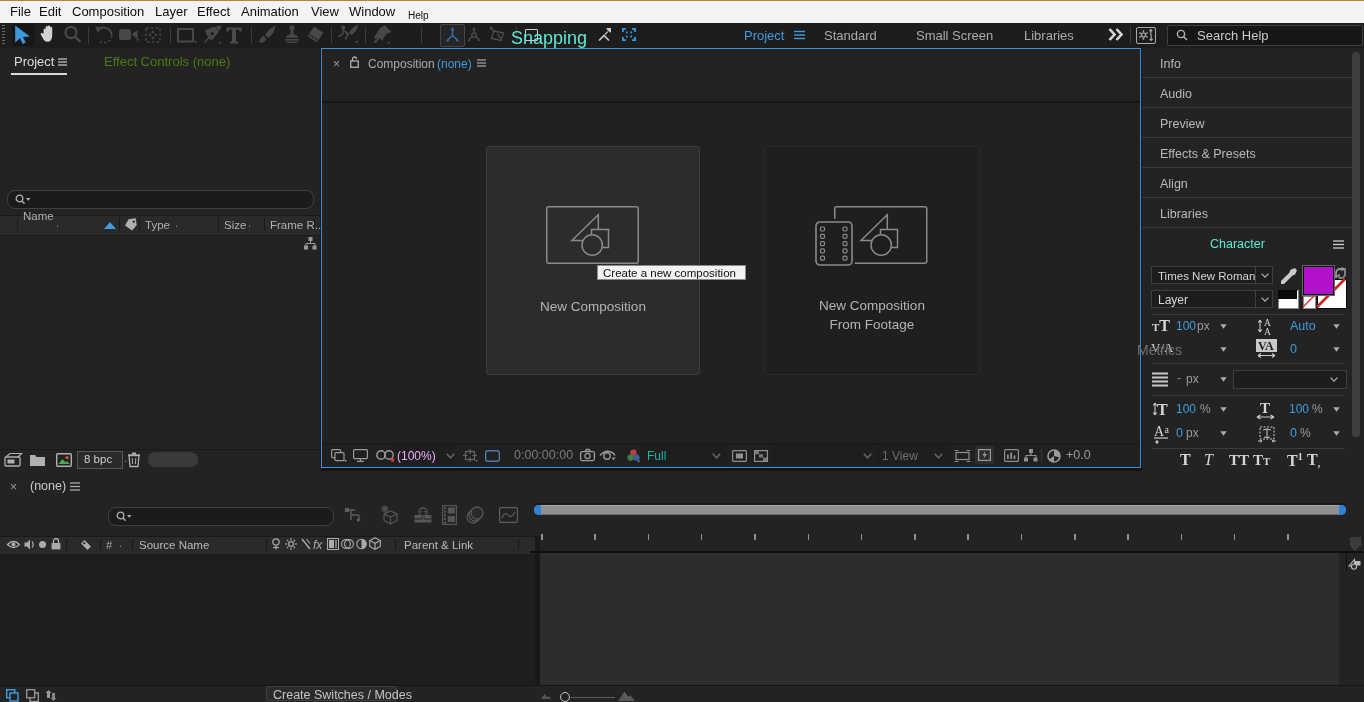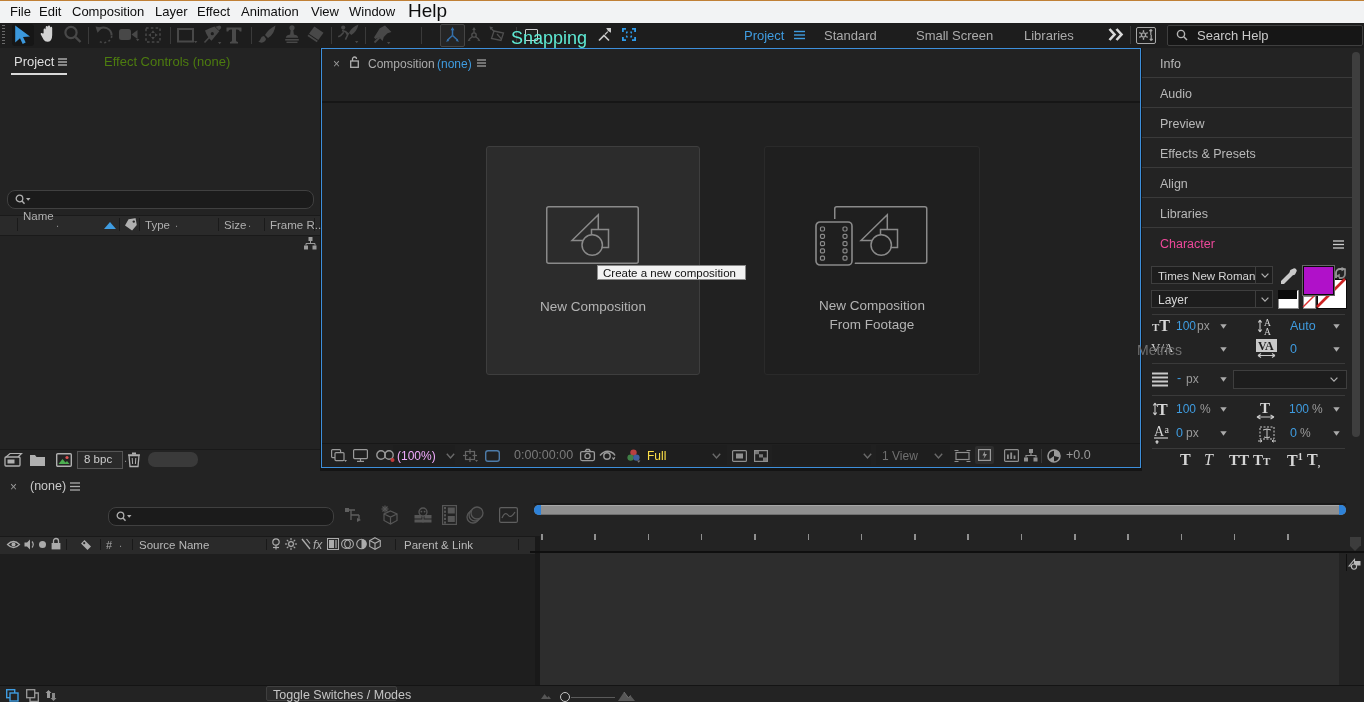--- a/index.html
+++ b/index.html
@@ -14,21 +14,21 @@
 
 <div class="abs" style="left:0;top:0;width:1364px;height:23px;background:#f2f3f4;border-top:1.5px solid #c08036"></div>
 <div class="txt" style="left:10px;top:3.5px;font-size:13px;color:#0d0d0d">File</div>
 <div class="txt" style="left:39px;top:3.5px;font-size:13px;color:#0d0d0d">Edit</div>
 <div class="txt" style="left:72px;top:3.5px;font-size:13px;color:#0d0d0d">Composition</div>
 <div class="txt" style="left:155px;top:3.5px;font-size:13px;color:#0d0d0d">Layer</div>
 <div class="txt" style="left:197px;top:3.5px;font-size:13px;color:#0d0d0d">Effect</div>
 <div class="txt" style="left:241px;top:3.5px;font-size:13px;color:#0d0d0d">Animation</div>
 <div class="txt" style="left:311px;top:3.5px;font-size:13px;color:#0d0d0d">View</div>
 <div class="txt" style="left:349px;top:3.5px;font-size:13px;color:#0d0d0d">Window</div>
-<div class="txt" style="left:408px;top:0;font-size:19px;color:#0d0d0d">Help</div>
+<div class="txt" style="left:408px;top:10px;font-size:10px;color:#0d0d0d">Help</div>
 
 <div class="abs" style="left:0;top:23px;width:1364px;height:25px;background:#1d1d1d"></div>
 
 <div class="abs" style="left:2px;top:25px;width:3px;height:21px;background:repeating-linear-gradient(to bottom,#6a6a6a 0,#6a6a6a 1px,#1d1d1d 1px,#1d1d1d 3px)"></div>
 
 <div class="abs" style="left:12px;top:23.5px;width:22px;height:22px;background:#161616;border-radius:3px"></div>
 <svg style="left:14px;top:25px" width="17" height="19" viewBox="0 0 17 19">
       <path d="M1.2 0.5 L1.2 17.6 L6 13.2 L8.7 19 L11.7 17.6 L9 11.9 L16 11.5 Z" fill="#3b98dd"></path>
     </svg>
 
@@ -382,21 +382,21 @@
       <path d="M1 6.5 Q6 0.5 12 3 Q15 4.2 16 6.5" fill="none" stroke="#9a9a9a" stroke-width="1.4"></path>
       <circle cx="8" cy="7" r="3.2" fill="none" stroke="#9a9a9a" stroke-width="1.4"></circle>
       <path d="M13.5 8.5 l1.2 2.2 M15.8 8.3 l-1.4 2.5" stroke="#9a9a9a" stroke-width="1.2"></path>
     </svg>
 <svg style="left:626px;top:448px" width="15" height="15" viewBox="0 0 15 15">
       <circle cx="7.5" cy="4.6" r="3.2" fill="#b84040"></circle>
       <circle cx="4.6" cy="9.6" r="3.2" fill="#3f7f46"></circle>
       <circle cx="10.4" cy="9.6" r="3.2" fill="#3f5f9e"></circle>
       <path d="M11 12.5 l3.4 0 l-1.7 2.2 Z" fill="#777"></path>
     </svg>
-<div class="txt" style="left:647px;top:449px;font-size:12px;color:#fde047">Full</div>
+<div class="txt" style="left:647px;top:449px;font-size:12px;color:#14b8a6">Full</div>
 <svg style="left:712px;top:453px" width="9" height="6" viewBox="0 0 9 6">
       <path d="M0.8 0.8 L4.5 5 L8.2 0.8" fill="none" stroke="#6a6a6a" stroke-width="1.4"></path>
     </svg>
 <svg style="left:732px;top:450px" width="15" height="12" viewBox="0 0 15 12">
       <rect x="0.6" y="0.6" width="13.8" height="10.8" rx="1" fill="none" stroke="#8f8f8f" stroke-width="1.2"></rect>
       <rect x="4" y="3.5" width="7" height="5" fill="#8f8f8f"></rect>
     </svg>
 <svg style="left:754px;top:450px" width="14" height="12" viewBox="0 0 14 12">
       <rect x="0.6" y="0.6" width="12.8" height="10.8" fill="none" stroke="#8f8f8f" stroke-width="1.2"></rect>
       <path d="M1 1 h4 v3.3 h4 v3.3 h4 V11 h-4 V7.6 h-4 V4.3 h-4 Z" fill="#8f8f8f" opacity="0.8"></path>
@@ -445,21 +445,21 @@
 <div class="txt" style="left:1160px;top:87px;font-size:12.5px;color:#b9b9b9">Audio</div>
 <div class="abs" style="left:1142px;top:107px;width:210px;height:1px;background:#3a3a3a"></div>
 <div class="txt" style="left:1160px;top:117px;font-size:12.5px;color:#b9b9b9">Preview</div>
 <div class="abs" style="left:1142px;top:137px;width:210px;height:1px;background:#3a3a3a"></div>
 <div class="txt" style="left:1160px;top:147px;font-size:12.5px;color:#b9b9b9">Effects &amp; Presets</div>
 <div class="abs" style="left:1142px;top:167px;width:210px;height:1px;background:#3a3a3a"></div>
 <div class="txt" style="left:1160px;top:177px;font-size:12.5px;color:#b9b9b9">Align</div>
 <div class="abs" style="left:1142px;top:197px;width:210px;height:1px;background:#3a3a3a"></div>
 <div class="txt" style="left:1160px;top:207px;font-size:12.5px;color:#b9b9b9">Libraries</div>
 <div class="abs" style="left:1142px;top:227px;width:210px;height:1px;background:#3a3a3a"></div>
-<div class="txt" style="left:1160px;top:237px;font-size:12.5px;color:#ec4899">Character</div>
+<div class="txt" style="left:1210px;top:237px;font-size:12.5px;color:#5eead4">Character</div>
 <svg style="left:1333px;top:240px" width="11" height="9" viewBox="0 0 11 9">
       <g stroke="#cdcdcd" stroke-width="1.3">
         <line x1="0" y1="1" x2="11" y2="1"></line>
         <line x1="0" y1="4.5" x2="11" y2="4.5"></line>
         <line x1="0" y1="8" x2="11" y2="8"></line>
       </g>
     </svg>
 
 <div class="abs" style="left:1352px;top:52px;width:8px;height:385px;background:#3e3e3e;border-radius:4px"></div>
 
@@ -781,21 +781,21 @@
     </svg>
 <svg style="left:26px;top:689px" width="13" height="13" viewBox="0 0 13 13">
       <rect x="0.7" y="0.7" width="8" height="8" fill="none" stroke="#9a9a9a" stroke-width="1.3"></rect>
       <path d="M9 4 h3.3 v8.3 h-8.3 v-3.3" fill="none" stroke="#9a9a9a" stroke-width="1.3"></path>
     </svg>
 <svg style="left:45px;top:689px" width="12" height="13" viewBox="0 0 12 13">
       <path d="M3.5 1 L6.5 4 H5 V9 H2 V4 H0.5 Z" fill="#9a9a9a"></path>
       <path d="M8.5 12 L5.5 9 H7 V4 H10 V9 H11.5 Z" fill="#9a9a9a" opacity="0.85"></path>
     </svg>
 <div class="abs" style="left:266px;top:686px;width:131px;height:15px;background:#2b2b2b;border:1px solid #3f3f3f;border-radius:2px;box-sizing:border-box"></div>
-<div class="txt" style="left:273px;top:688px;font-size:12.5px;color:#c5c5c5">Toggle Switches / Modes</div>
+<div class="txt" style="left:273px;top:688px;font-size:12.5px;color:#c5c5c5">Create Switches / Modes</div>
 
 <svg style="left:541px;top:693px" width="10" height="6" viewBox="0 0 10 6">
       <path d="M0 6 L3.6 1 L6.3 4.4 L7.7 3 L10 6 Z" fill="#555555"></path>
     </svg>
 <div class="abs" style="left:571px;top:696.5px;width:44px;height:1.5px;background:#5a5a5a"></div>
 <div class="abs" style="left:560px;top:691.5px;width:10px;height:10px;border:1.6px solid #c5c5c5;border-radius:50%;background:#232323;box-sizing:border-box"></div>
 <svg style="left:618px;top:690px" width="17" height="11" viewBox="0 0 17 11">
       <path d="M0 11 L6 2 L10.5 8 L12.5 5.5 L17 11 Z" fill="#575757"></path>
       <path d="M6 2 L10.5 8 L12.5 5.5" fill="none" stroke="#6f6f6f" stroke-width="1"></path>
     </svg>

